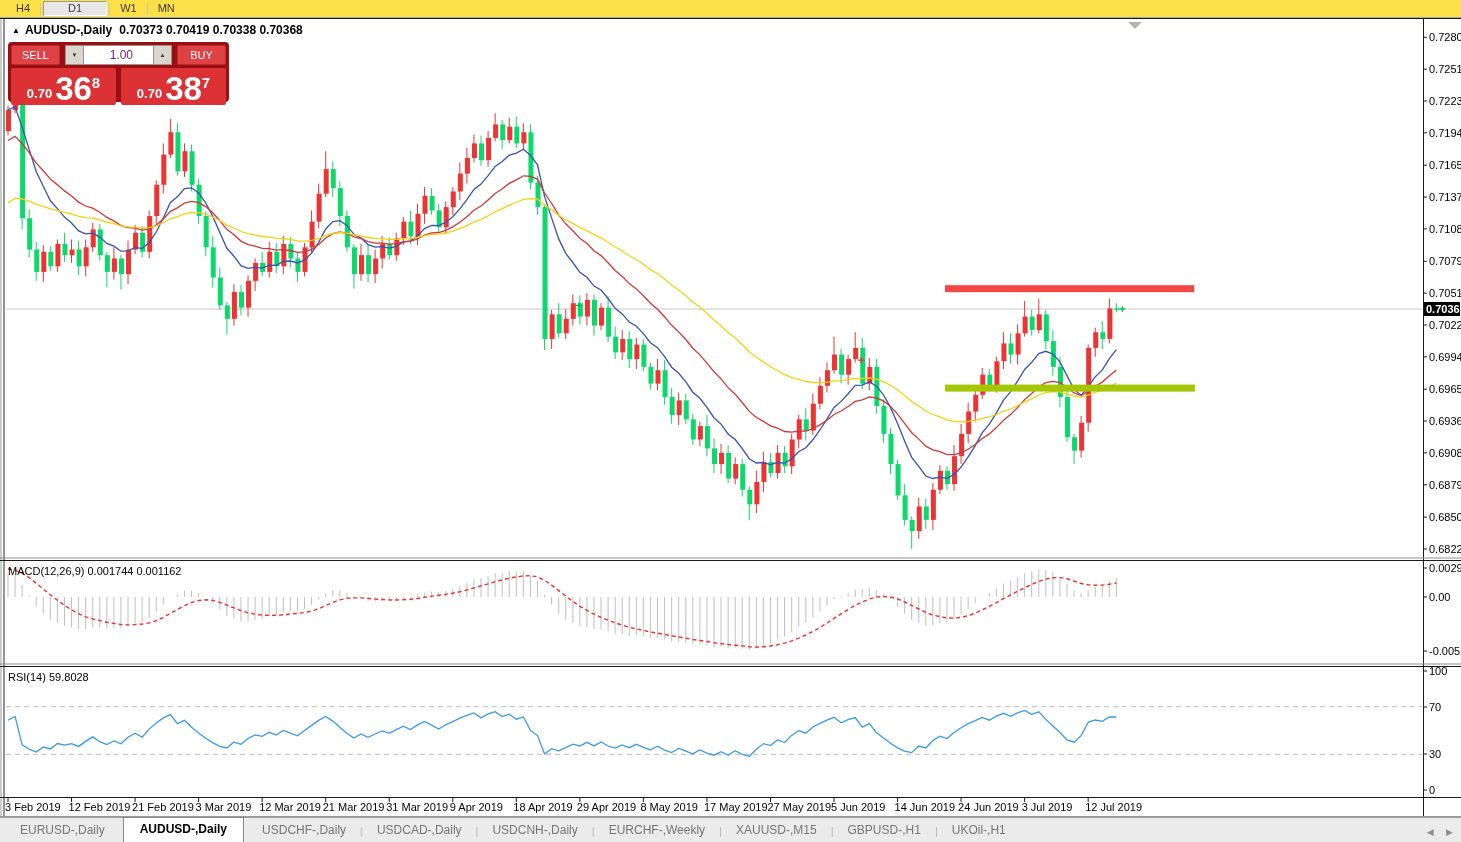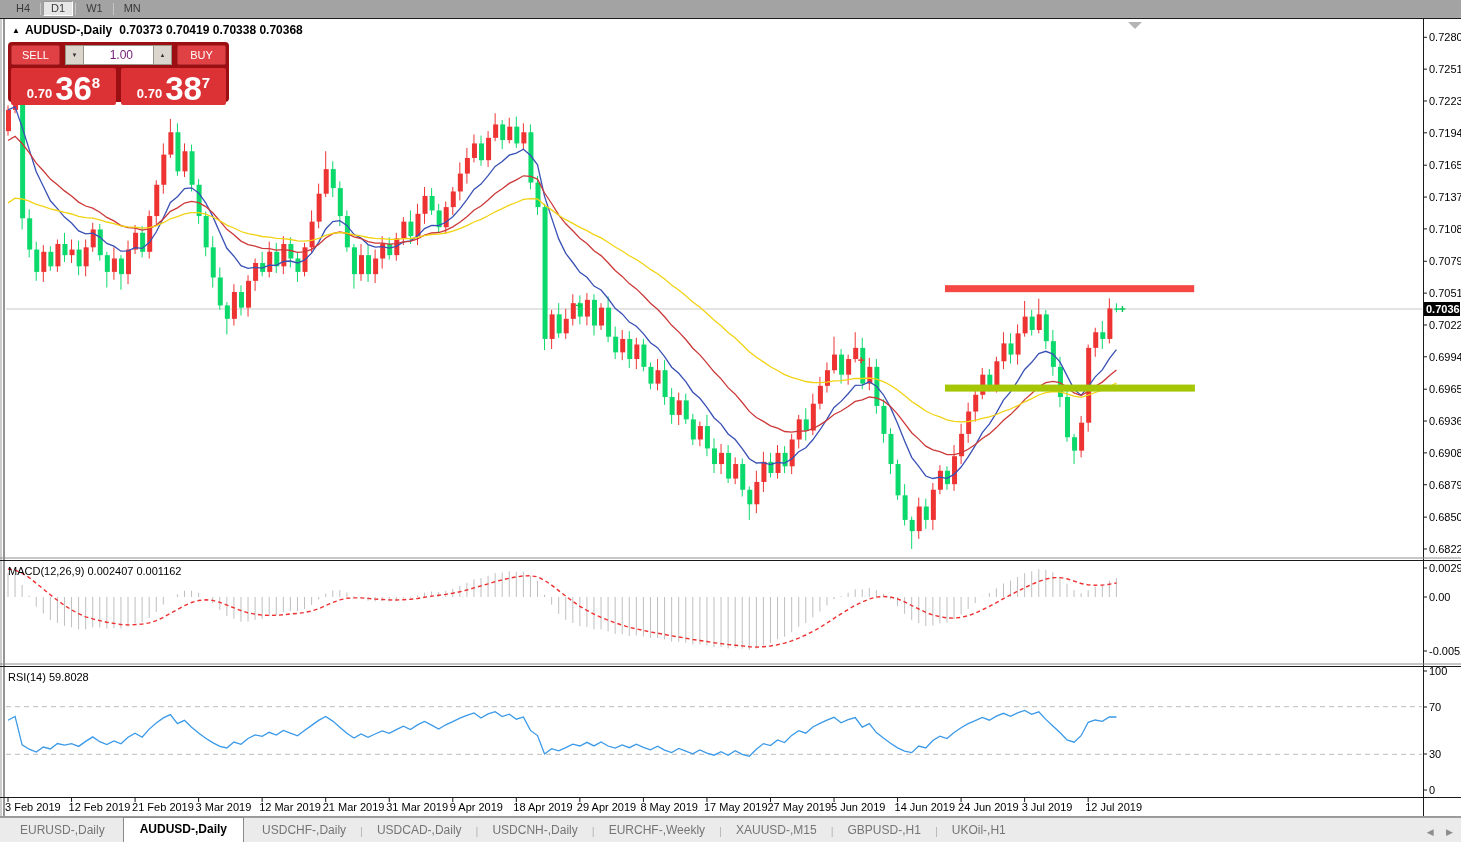--- a/index.html
+++ b/index.html
@@ -1,24 +1,24 @@
 <!DOCTYPE html>
 <html><head>
 <meta charset="utf-8">
 <style>
   html,body{margin:0;padding:0;background:#d8d8d8;}
   .app{position:relative;width:1461px;height:842px;background:#f0f0f0;
        font-family:"Liberation Sans",sans-serif;overflow:hidden;}
   svg{position:absolute;left:0;top:0;}
   
-  .toolbar{position:absolute;left:0;top:0;width:100%;height:17px;background:#a3a3a3;
+  .toolbar{position:absolute;left:0;top:0;width:100%;height:17px;background:#fde047;
            border-bottom:1px solid #a8a8a8;display:flex;align-items:center;z-index:5;}
   .tf-btn{font-size:11px;color:#3a3a3a;padding:0 8px;height:15px;line-height:15px;cursor:default;}
   .tf-btn.active{background:#e7e7e7;border:1px solid #9a9a9a;border-right-color:#fff;
-                 border-bottom-color:#fff;height:13px;line-height:13px;padding:0 7px;}
+                 border-bottom-color:#fff;height:13px;line-height:13px;padding:0 24px;}
   .tf-sep{width:1px;height:12px;background:#c6c6c6;margin:0 2px;}
   
   .chart-header{position:absolute;left:12px;top:23px;font-size:12px;font-weight:bold;
                 color:#000;z-index:4;white-space:nowrap;}
   .chart-header .tri{font-size:8px;vertical-align:1px;margin-right:5px;}
   .chart-header .ohlc{margin-left:7px;font-weight:bold;}
   
   .ock{position:absolute;left:8px;top:42px;width:221px;height:60px;background:#9b0f13;
        border-radius:4px;padding:3px;z-index:4;box-sizing:border-box;}
   .ock-row1{display:flex;height:20px;}
@@ -676,21 +676,21 @@
       </div>
       <div class="pricebox">
         <span class="pb-small">0.70</span>
         <span class="pb-big">38</span>
         <span class="pb-sup">7</span>
       </div>
     </div>
   </div>
 
   <div class="ind-header" style="left:8px;top:565px;">
-    <span>MACD(12,26,9)</span>&nbsp;<span>0.002407 0.001162</span>
+    <span>MACD(12,26,9)</span>&nbsp;<span>0.001744 0.001162</span>
   </div>
   <div class="ind-header" style="left:8px;top:671px;">
     <span>RSI(14)</span>&nbsp;<span>59.8028</span>
   </div>
 
   <div class="tabbar">
     <div id="tab-list" style="display:flex;align-items:flex-end;margin-left:6px;">
         <div class="tab">EURUSD-,Daily</div>
         <span style="width: 4px;"></span>
         <div class="tab active">AUDUSD-,Daily</div>

